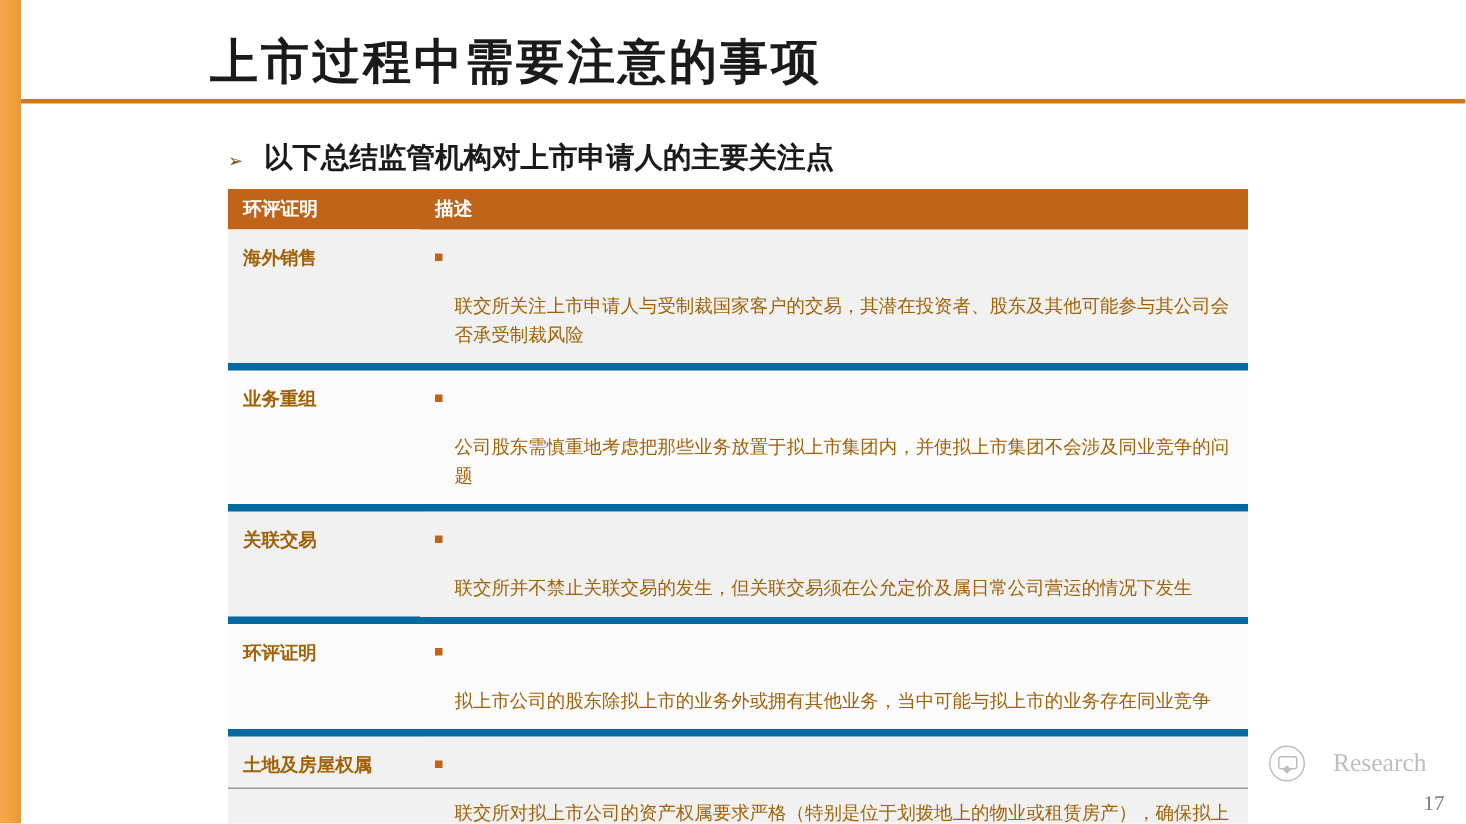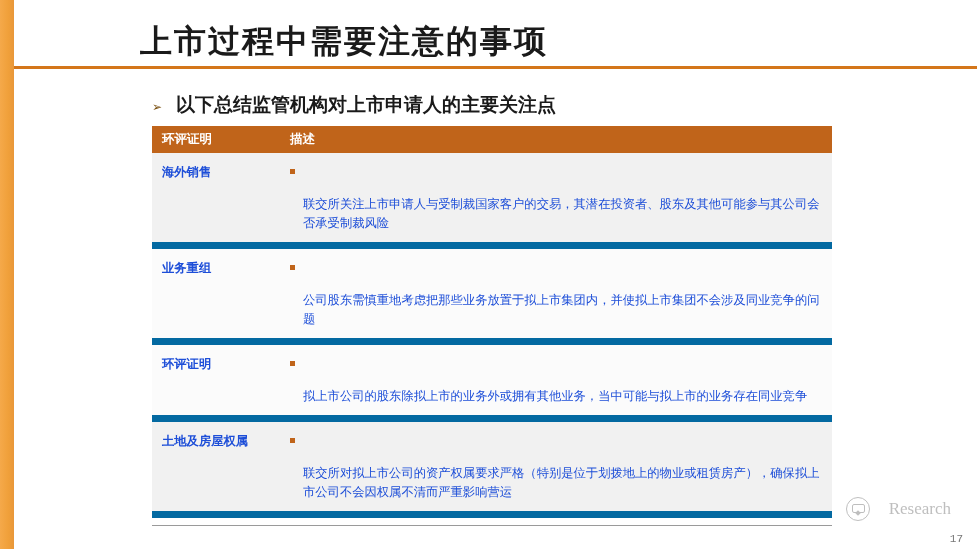--- a/index.html
+++ b/index.html
@@ -96,23 +96,23 @@
     padding: 5px 8px 5px 10px;
     font-family: "DejaVu Serif", "Liberation Serif", serif;
     border: none;
   }
   table.main thead th.col-key { width: 110px; }
   table.main tbody td {
     vertical-align: top;
     font-size: 12.3px;
     line-height: 1.55;
     padding: 9px 10px 9px 10px;
-    color: #1d4ed8;
-    font-family: "DejaVu Serif", "Liberation Serif", serif;
-    border-bottom: 7px solid #0369a1;
+    color: #a16207;
+    font-family: "DejaVu Serif", "Liberation Serif", serif;
+    border-bottom: 5px solid #0369a1;
   }
   table.main tbody tr.odd td { background: #f1f1f1; }
   table.main tbody tr.even td { background: #fbfbfb; }
   td.key {
     font-weight: bold;
     width: 110px;
     color: #000000;
   }
   td.desc { position: relative; }
   .desc-row {
@@ -135,23 +135,23 @@
     top: 525px;
     width: 680px;
     height: 1px;
     background: #9a9a9a;
   }
   
   .page-num {
     position: absolute;
     right: 14px;
     bottom: 4px;
-    font-size: 11px;
+    font-size: 14px;
     color: #777777;
-    font-family: Liberation Mono, monospace;
+    font-family: Liberation Serif, serif;
   }
   
   .watermark {
     position: absolute;
     right: 26px;
     bottom: 28px;
     display: flex;
     align-items: center;
     gap: 19px;
     opacity: 0.55;
@@ -226,20 +226,29 @@
         </tr>
         <tr class="even">
           <td class="key">业务重组</td>
           <td class="desc">
             <div class="desc-row">
               <span class="sq-bullet"></span>
               <span class="desc-text">公司股东需慎重地考虑把那些业务放置于拟上市集团内，并使拟上市集团不会涉及同业竞争的问题</span>
             </div>
           </td>
         </tr>
+        <tr class="odd">
+          <td class="key">关联交易</td>
+          <td class="desc">
+            <div class="desc-row">
+              <span class="sq-bullet"></span>
+              <span class="desc-text">联交所并不禁止关联交易的发生，但关联交易须在公允定价及属日常公司营运的情况下发生</span>
+            </div>
+          </td>
+        </tr>
         <tr class="even">
           <td class="key">环评证明</td>
           <td class="desc">
             <div class="desc-row">
               <span class="sq-bullet"></span>
               <span class="desc-text">拟上市公司的股东除拟上市的业务外或拥有其他业务，当中可能与拟上市的业务存在同业竞争</span>
             </div>
           </td>
         </tr>
         <tr class="odd">

